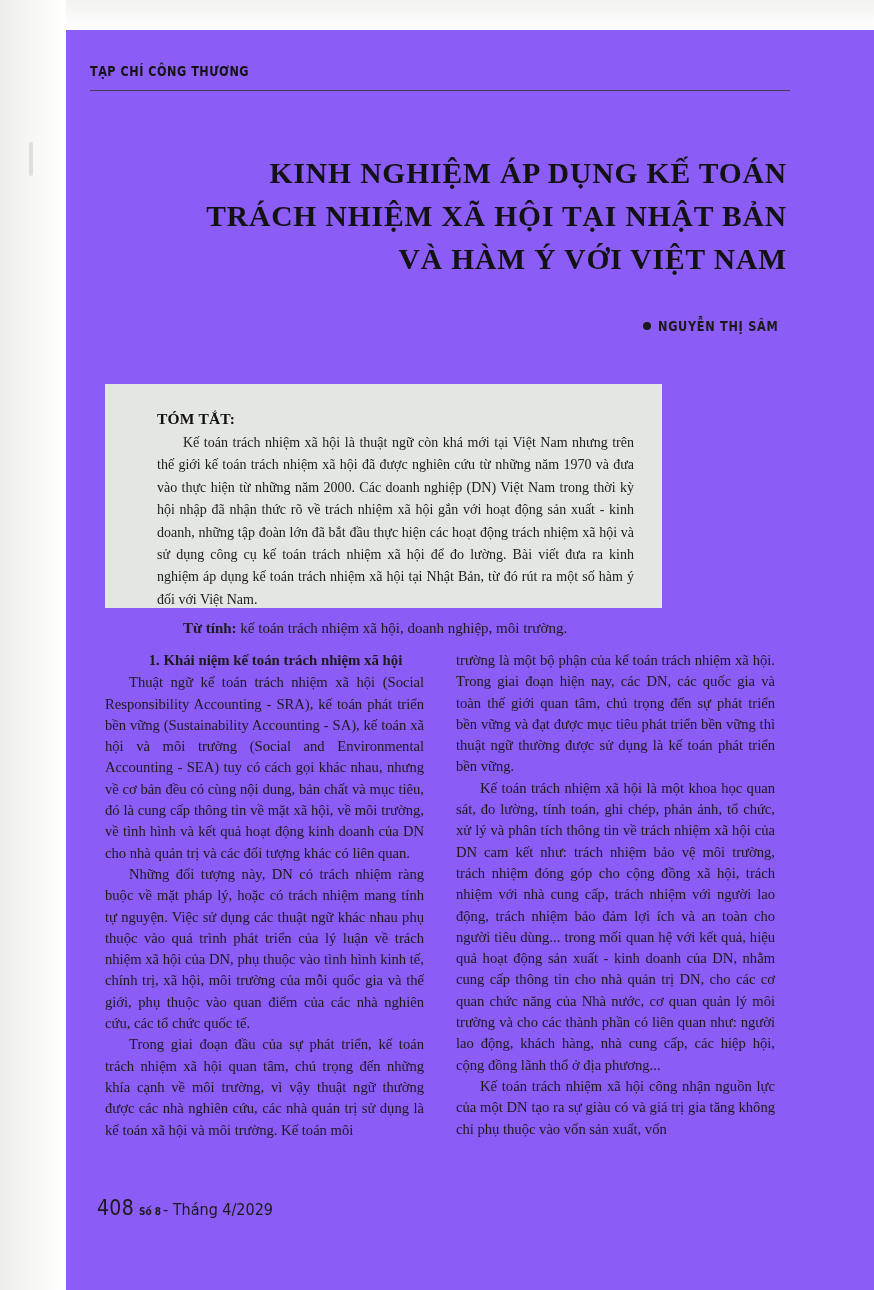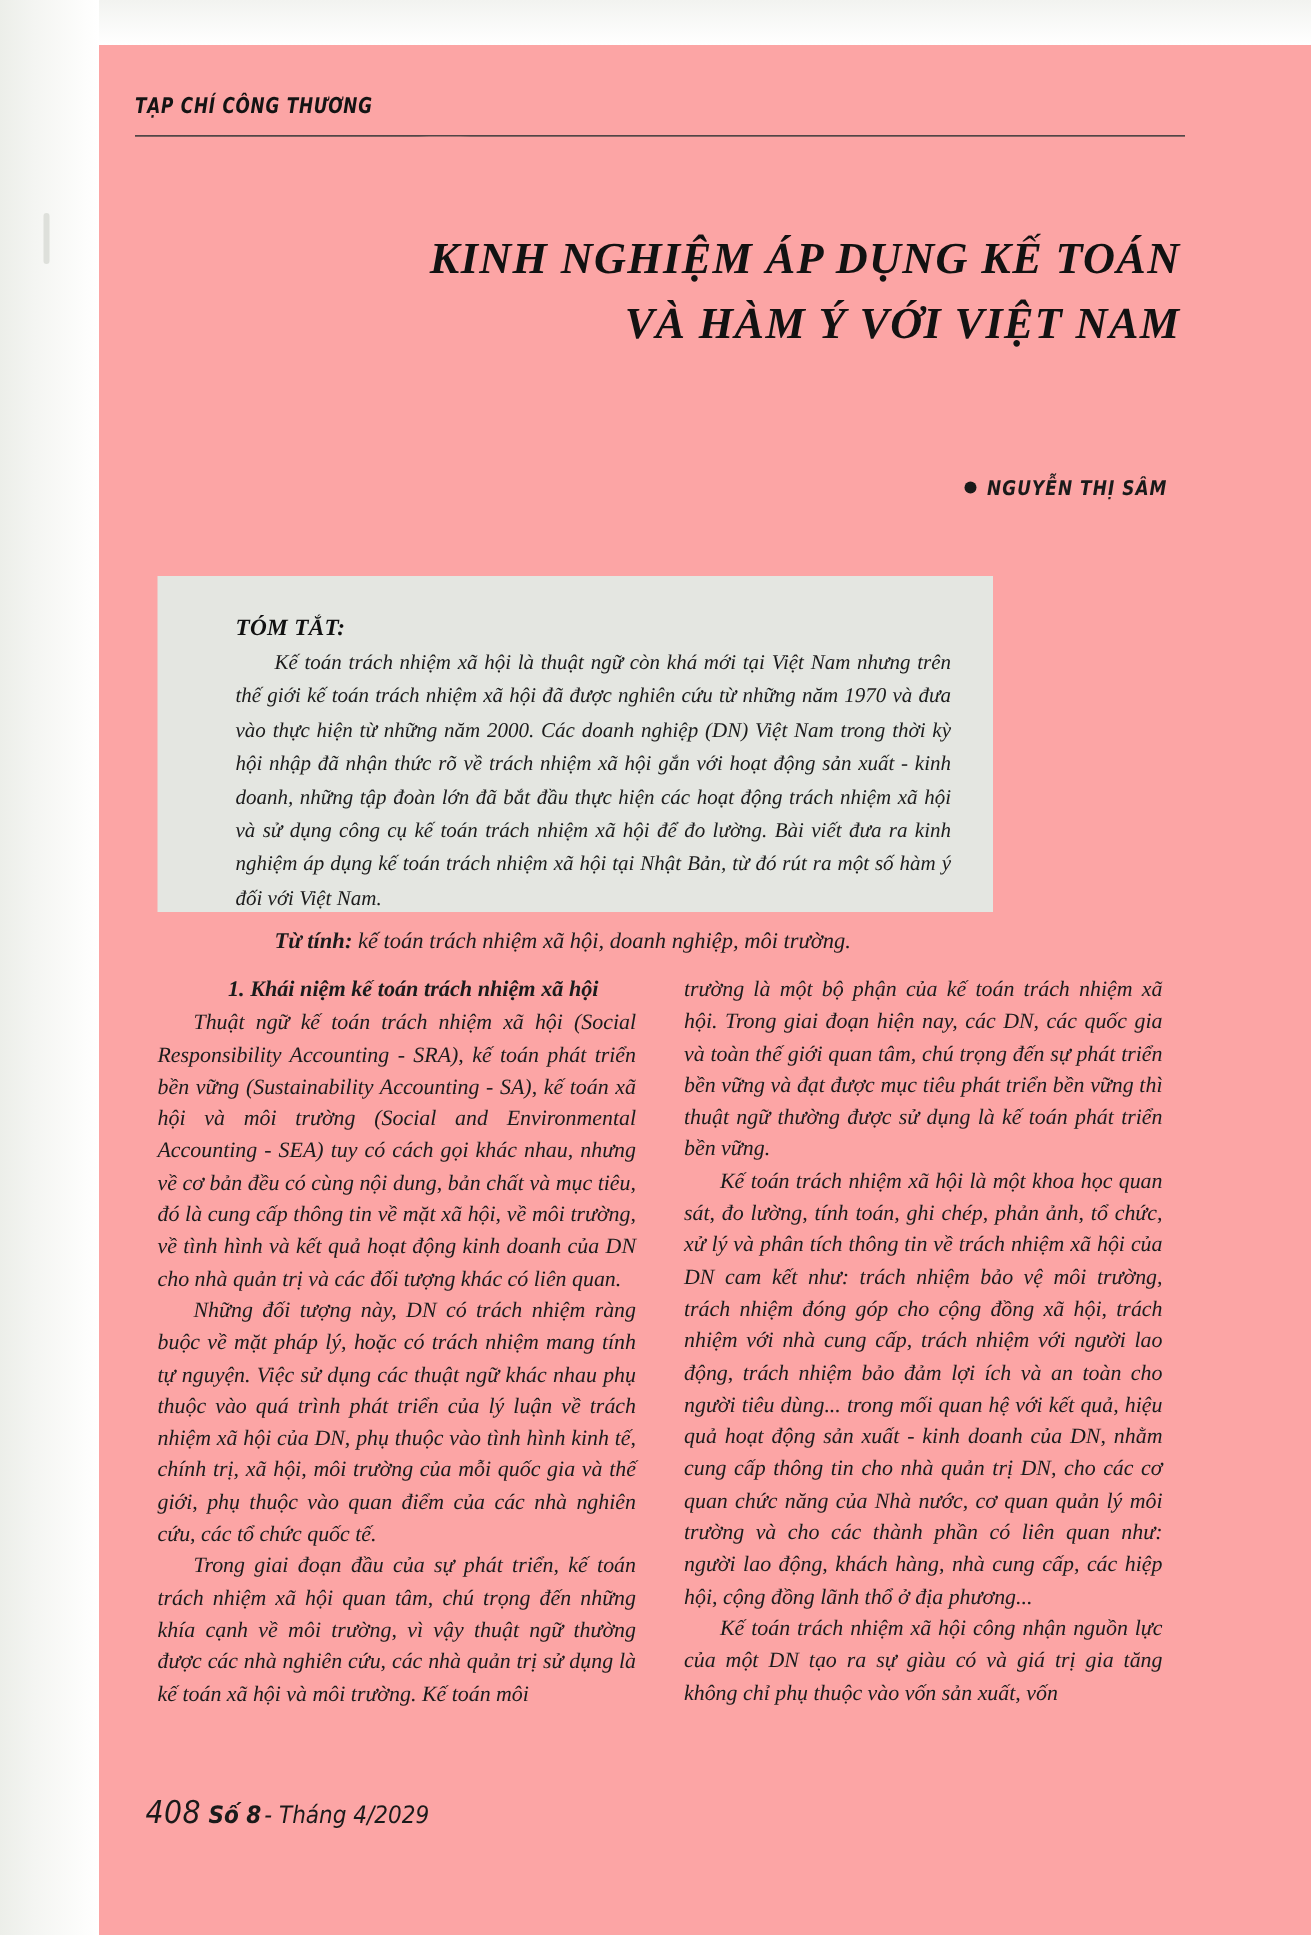--- a/index.html
+++ b/index.html
@@ -13,22 +13,21 @@
     position: relative;
     font-family: "Liberation Serif", "DejaVu Serif", serif;
     color: #1b1b1b;
     overflow: hidden;
   }
 
   
   .page {
     position: absolute;
     inset: 0;
-    background: #fca5a5;
-    font-style: italic;
+    background: #8b5cf6;
   }
   .scan-edge {
     position: absolute;
     left: 0; top: 0;
     width: 66px; height: 100%;
     background: linear-gradient(to right, #eceee9 0%, #f4f5f2 35%, #fdfdfc 85%, #ffffff 100%);
     pointer-events: none;
   }
   .scan-mark {
     position: absolute;
@@ -201,21 +200,21 @@
     font-size: 17px;
     color: #1a1a1a;
     white-space: nowrap;
   }
   .footer .page-num {
     font-size: 21px;
     letter-spacing: .3px;
   }
   .footer .issue {
     font-weight: bold;
-    font-size: 16px;
+    font-size: 10px;
     margin-left: 5px;
   }
   .footer .issue-date {
     font-size: 16px;
     margin-left: 2px;
   }
 </style>
 </head>
 <body>
 
@@ -226,20 +225,21 @@
 
   <div class="content">
 
     <div class="masthead">
       <span class="masthead-title">TẠP CHÍ CÔNG THƯƠNG</span>
       <div class="masthead-rule"></div>
     </div>
 
     <div class="title-block">
       <div class="title-line">KINH NGHIỆM ÁP DỤNG KẾ TOÁN</div>
+      <div class="title-line">TRÁCH NHIỆM XÃ HỘI TẠI NHẬT BẢN</div>
       <div class="title-line">VÀ HÀM Ý VỚI VIỆT NAM</div>
     </div>
 
     <div class="byline">
       <span class="bullet"></span><span class="byline-name">NGUYỄN THỊ SÂM</span>
     </div>
 
     <div class="abstract">
       <div class="abstract-heading">TÓM TẮT:</div>
       <p class="abstract-body">Kế toán trách nhiệm xã hội là thuật ngữ còn khá mới tại Việt Nam nhưng trên thế giới kế toán trách nhiệm xã hội đã được nghiên cứu từ những năm 1970 và đưa vào thực hiện từ những năm 2000. Các doanh nghiệp (DN) Việt Nam trong thời kỳ hội nhập đã nhận thức rõ về trách nhiệm xã hội gắn với hoạt động sản xuất - kinh doanh, những tập đoàn lớn đã bắt đầu thực hiện các hoạt động trách nhiệm xã hội và sử dụng công cụ kế toán trách nhiệm xã hội để đo lường. Bài viết đưa ra kinh nghiệm áp dụng kế toán trách nhiệm xã hội tại Nhật Bản, từ đó rút ra một số hàm ý đối với Việt Nam.</p>

